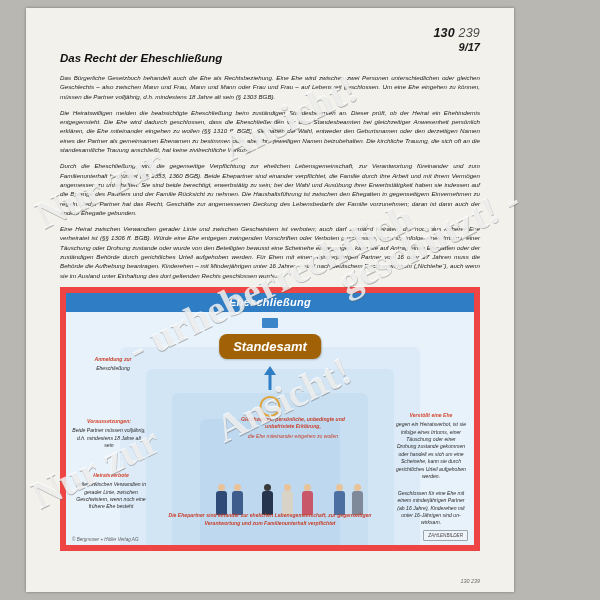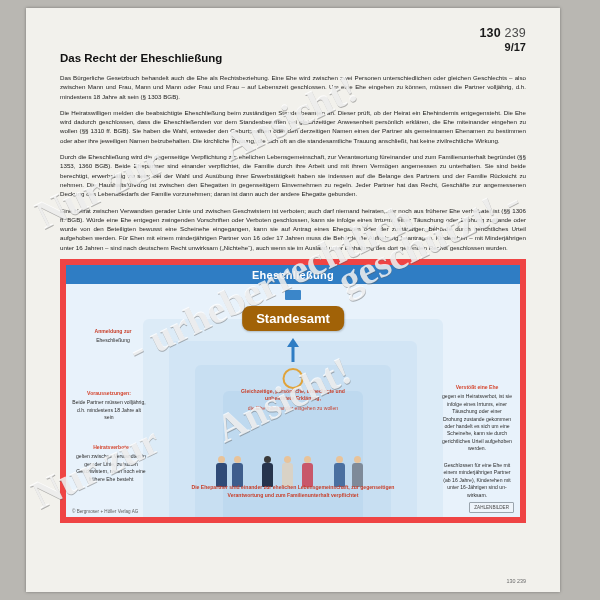--- a/index.html
+++ b/index.html
@@ -5,23 +5,24 @@
   html,body{margin:0;padding:0;}
   body{
     width:600px;height:600px;
     background:#b9b7b2;
     font-family:"Liberation Sans", sans-serif;
     overflow:hidden;
   }
   .page{
     position:absolute;
     left:26px;top:8px;
-    width:534px;height:584px;
+    width:488px;height:584px;
     background:#f2f1ec;
     box-shadow:0 0 3px rgba(0,0,0,.35);
+    font-style:italic;
   }
   .sheet{
     position:absolute;
     left:0;top:0;right:0;bottom:0;
     padding:22px 34px 0 34px;
     box-sizing:border-box;
   }
   .hdr-num{
     position:absolute;right:34px;top:18px;
     text-align:right;

